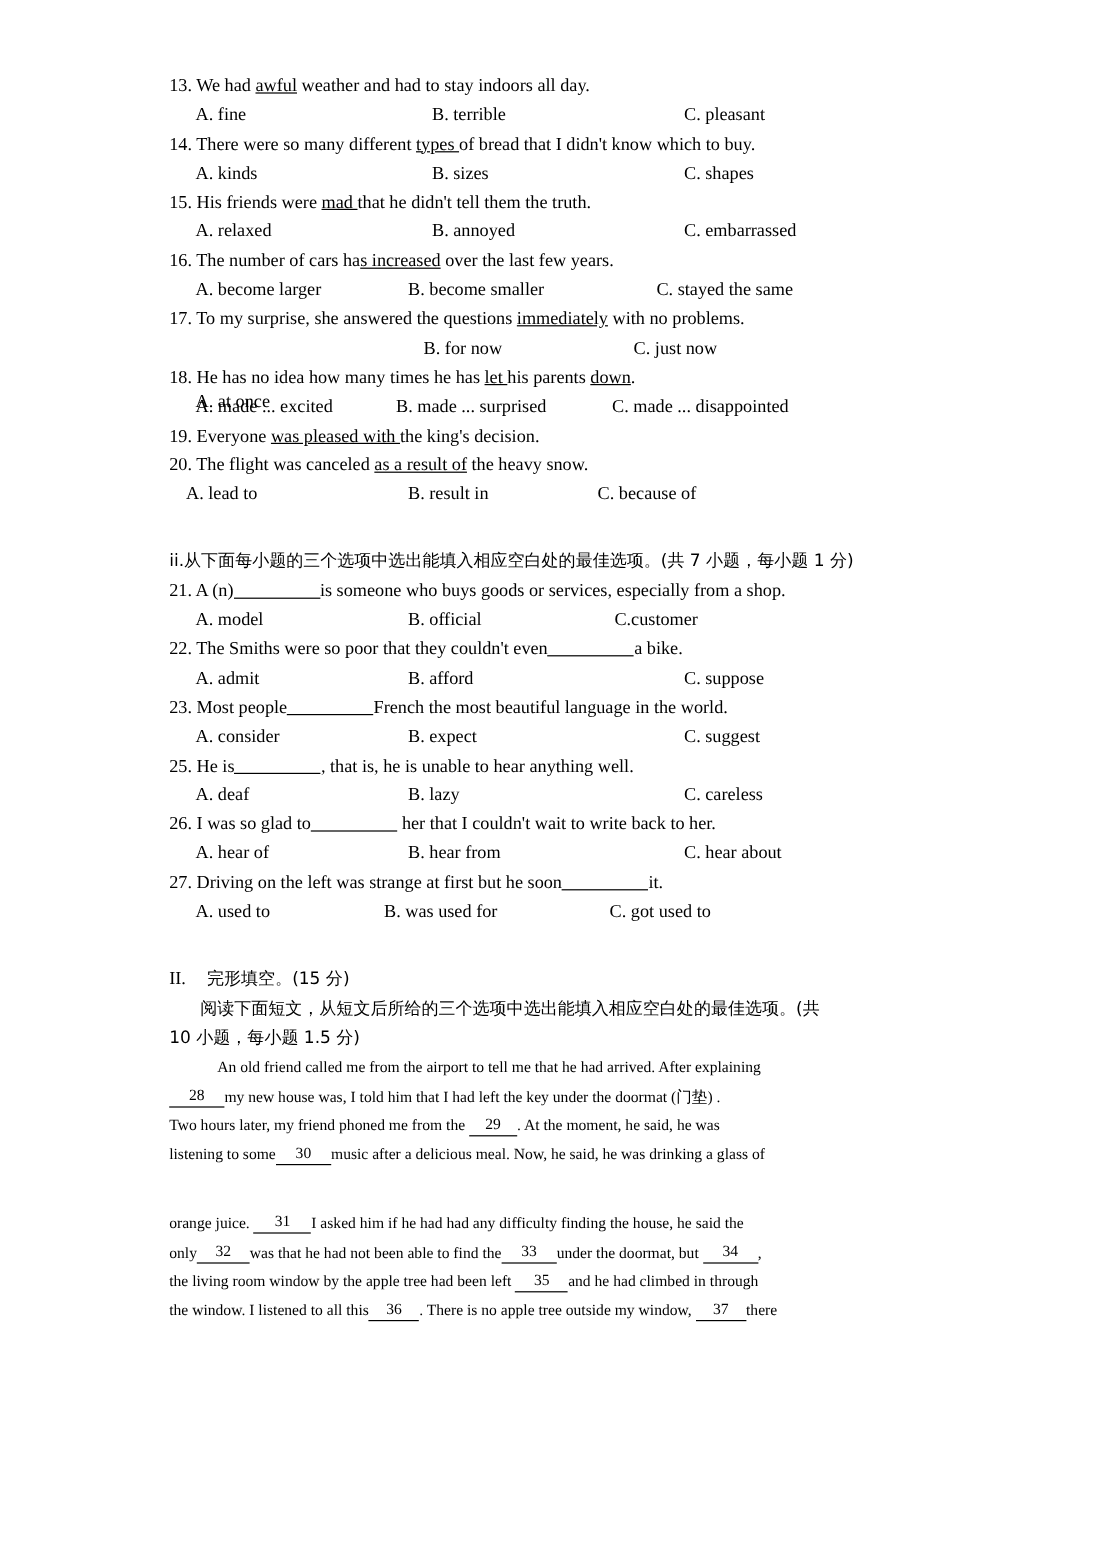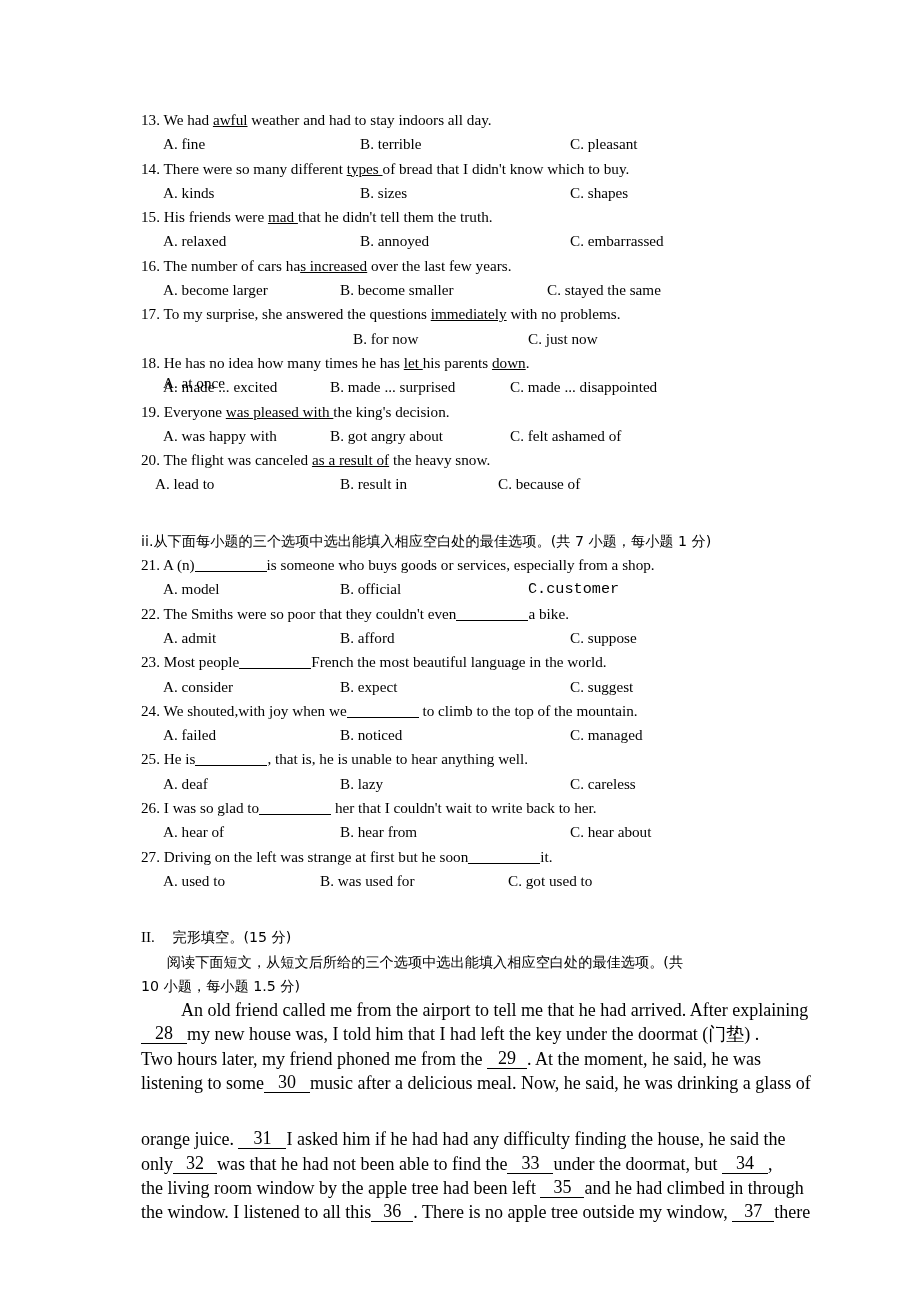--- a/index.html
+++ b/index.html
@@ -13,21 +13,21 @@
     height: 1302px;
     font-family: "Liberation Serif", "DejaVu Serif", serif;
     color: #000000;
     -webkit-font-smoothing: none;
   }
   .page {
     position: relative;
     width: 920px;
     height: 1015px;
     box-sizing: border-box;
-    padding: 108px 138px 0 141px;
+    padding: 60px 138px 0 141px;
   }
   .content {
     width: 645px;
     font-size: 15.2px;
     line-height: 24.3px;
   }
 
   
   .q {
     position: relative;
@@ -66,21 +66,21 @@
     line-height: 24.3px;
   }
   .cn {
     font-family: "DejaVu Sans", "Liberation Sans", sans-serif;
     font-size: 14.2px;
   }
   .spacer-lg { height: 32px; }
 
   
   .passage {
-    font-size: 18px;
+    font-size: 13px;
     line-height: 24.3px;
     width: 648px;
   }
   .passage-line {
     white-space: nowrap;
   }
   .indent { display: inline-block; width: 40px; }
   .indent-sm { display: inline-block; width: 22px; }
 
   
@@ -144,25 +144,20 @@
         <div>
           <div class="q"><span class="q-num">18.</span> <span>He has no idea how many times he has </span><span class="u">let </span><span>his parents </span><span class="u">down</span><span>.</span></div>
           <div class="opts">
             <span class="opt" style="left: 22px;">A. made ... excited</span>
             <span class="opt" style="left: 189px;">B. made ... surprised</span>
             <span class="opt" style="left: 369px;">C. made ... disappointed</span>
           </div>
         </div>
         <div>
           <div class="q"><span class="q-num">19.</span> <span>Everyone </span><span class="u">was pleased with </span><span>the king's decision.</span></div>
-          <div class="opts">
-            <span class="opt" style="left: 22px;">A. was happy with</span>
-            <span class="opt" style="left: 189px;">B. got angry about</span>
-            <span class="opt" style="left: 369px;">C. felt ashamed of</span>
-          </div>
         </div>
         <div>
           <div class="q"><span class="q-num">20.</span> <span>The flight was canceled </span><span class="u">as a result of</span><span> the heavy snow.</span></div>
           <div class="opts">
             <span class="opt" style="left: 14px;">A. lead to</span>
             <span class="opt" style="left: 199px;">B. result in</span>
             <span class="opt" style="left: 357px;">C. because of</span>
           </div>
         </div>
       </div>
@@ -172,45 +167,37 @@
     <div class="sec-head">
       <span class="cn">ii.从下面每小题的三个选项中选出能填入相应空白处的最佳选项。(共 7 小题，每小题 1 分)</span>
     </div>
 
     <div id="part2">
         <div>
           <div class="q"><span class="q-num">21.</span> <span>   A (n)</span><span class="blank" style="width: 72px;"></span><span>is someone who buys goods or services, especially from a shop.</span></div>
           <div class="opts">
             <span class="opt" style="left: 22px;">A. model</span>
             <span class="opt" style="left: 199px;">B. official</span>
-            <span class="opt" style="left: 387px; font-family: Liberation Mono, monospace;">C.customer</span>
+            <span class="opt" style="left: 371px;">C.customer</span>
           </div>
         </div>
         <div>
           <div class="q"><span class="q-num">22.</span> <span>The Smiths were so poor that they couldn't even</span><span class="blank" style="width: 72px;"></span><span>a bike.</span></div>
           <div class="opts">
             <span class="opt" style="left: 22px;">A. admit</span>
             <span class="opt" style="left: 199px;">B. afford</span>
             <span class="opt" style="left: 429px;">C. suppose</span>
           </div>
         </div>
         <div>
           <div class="q"><span class="q-num">23.</span> <span>Most people</span><span class="blank" style="width: 72px;"></span><span>French the most beautiful language in the world.</span></div>
           <div class="opts">
             <span class="opt" style="left: 22px;">A. consider</span>
             <span class="opt" style="left: 199px;">B. expect</span>
             <span class="opt" style="left: 429px;">C. suggest</span>
-          </div>
-        </div>
-        <div>
-          <div class="q"><span class="q-num">24.</span> <span>We shouted,with joy when we</span><span class="blank" style="width: 72px;"></span><span> to climb to the top of the mountain.</span></div>
-          <div class="opts">
-            <span class="opt" style="left: 22px;">A. failed</span>
-            <span class="opt" style="left: 199px;">B. noticed</span>
-            <span class="opt" style="left: 429px;">C. managed</span>
           </div>
         </div>
         <div>
           <div class="q"><span class="q-num">25.</span> <span>He is</span><span class="blank" style="width: 72px;"></span><span>, that is, he is unable to hear anything well.</span></div>
           <div class="opts">
             <span class="opt" style="left: 22px;">A. deaf</span>
             <span class="opt" style="left: 199px;">B. lazy</span>
             <span class="opt" style="left: 429px;">C. careless</span>
           </div>
         </div>

